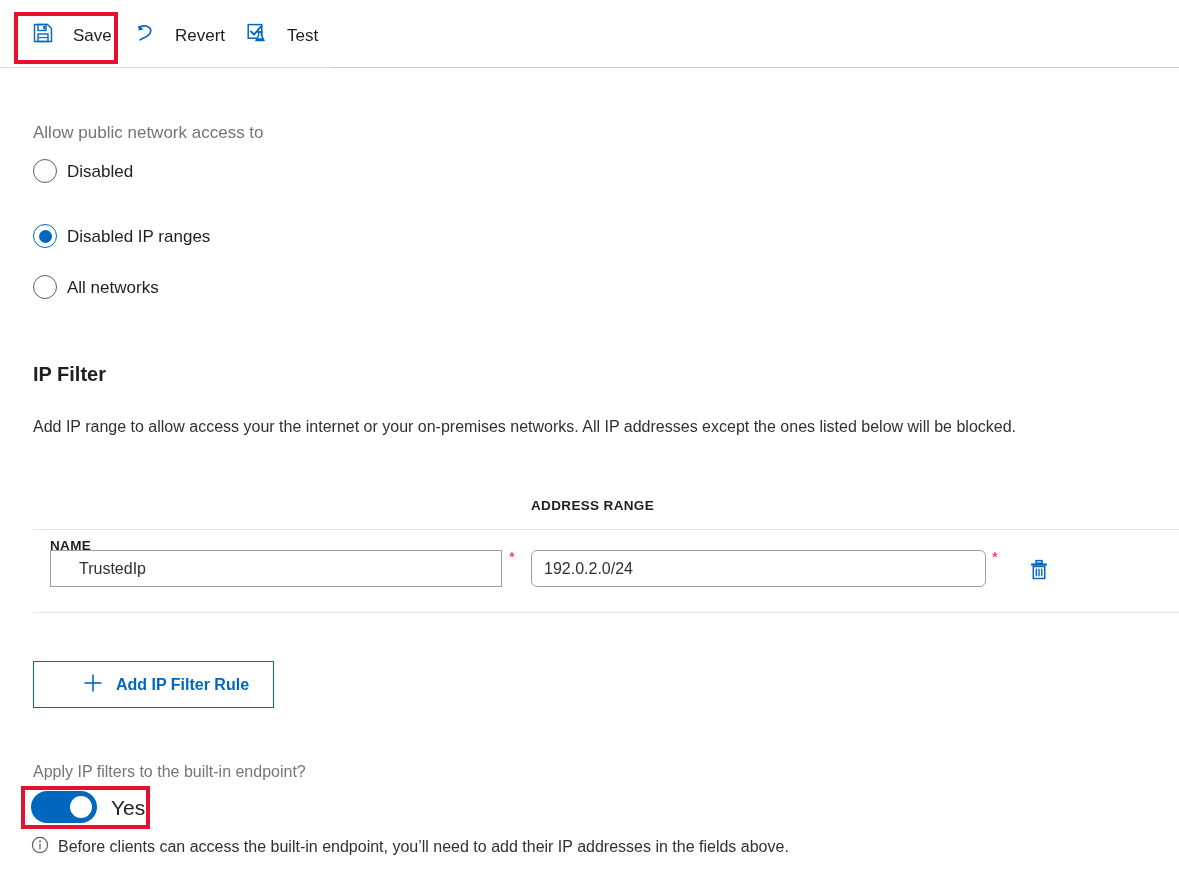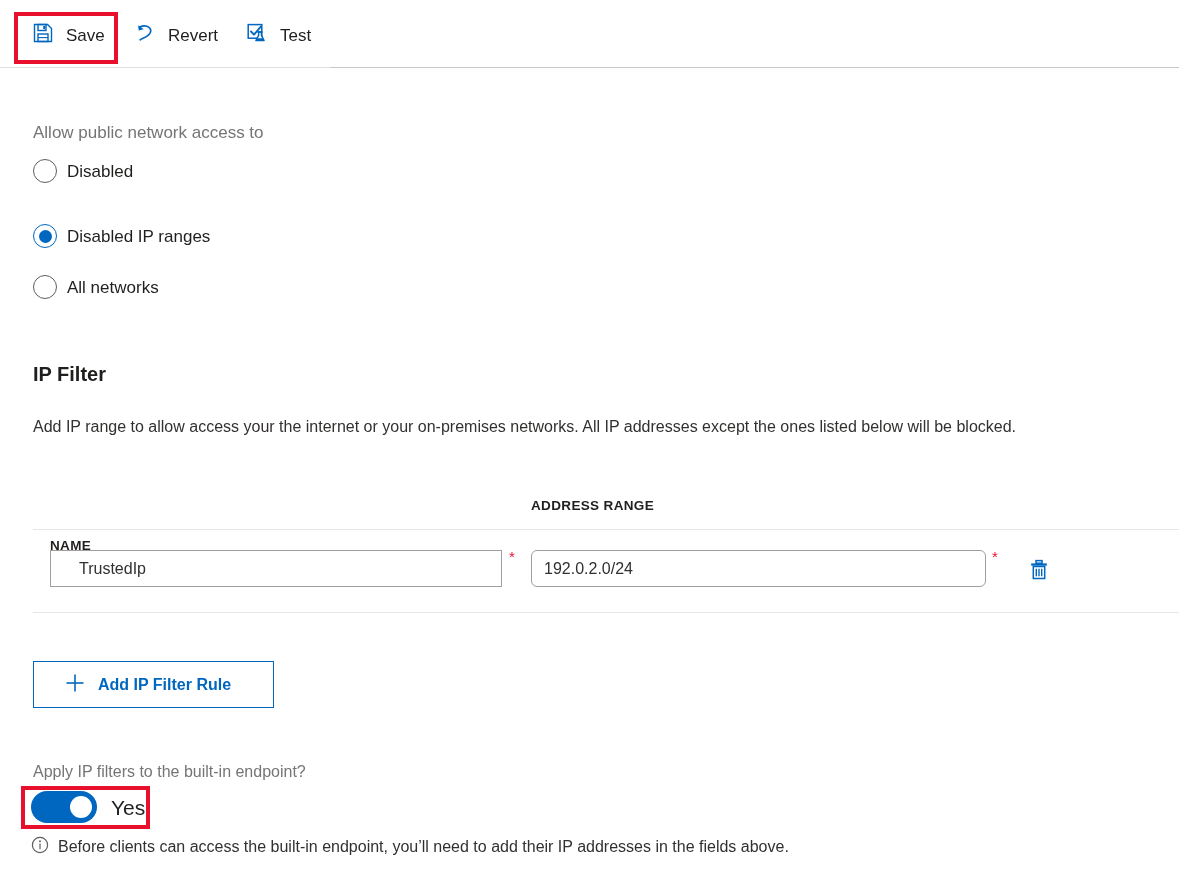--- a/index.html
+++ b/index.html
@@ -37,21 +37,21 @@
     width: 849px;
     height: 1px;
     background: #c8c8c8;
   }
   .tb-btn {
     position: absolute;
     top: 18px;
     height: 34px;
     display: flex;
     align-items: center;
-    gap: 12px;
+    gap: 19px;
     background: transparent;
     border: none;
     padding: 0 6px;
     cursor: pointer;
     font-family: "Liberation Sans", sans-serif;
     font-size: 17px;
     color: #201f1e;
     white-space: nowrap;
   }
   .tb-btn .tb-label { line-height: 1; }
@@ -210,20 +210,21 @@
     background: #ffffff;
     display: flex;
     align-items: center;
     gap: 12px;
     padding-left: 30px;
     cursor: pointer;
     font-family: "Liberation Sans", sans-serif;
     font-size: 16px;
     font-weight: bold;
     color: #0067c0;
+    justify-content: center;
   }
 
   
   #toggle-legend {
     position: absolute;
     left: 33px; top: 763px;
     font-size: 16px;
     color: #757575;
   }
   #toggle-row {

